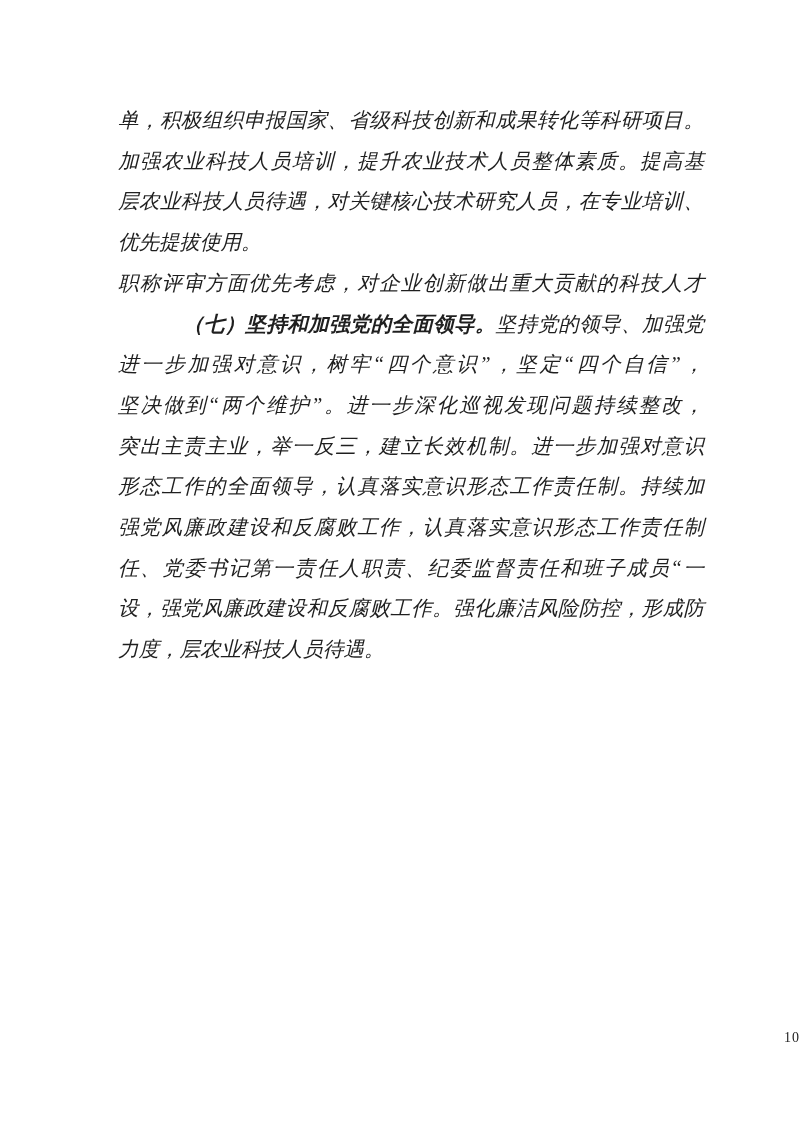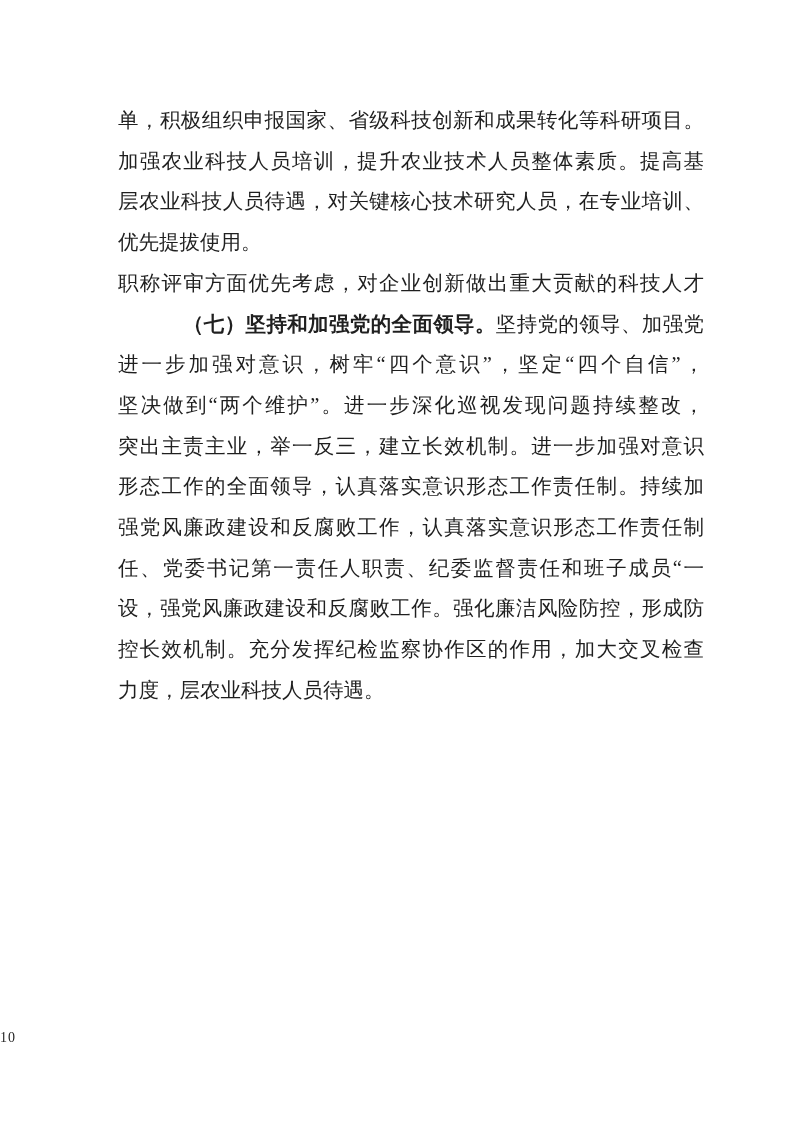--- a/index.html
+++ b/index.html
@@ -16,20 +16,21 @@
     font-family: "Liberation Serif", "DejaVu Serif", serif;
     color: #1f1f1f;
   }
   .text-block {
     position: absolute;
     left: 118px;
     top: 100px;
     width: 586px;
     font-size: 20.5px;
     line-height: 40.7px;
+    font-style: italic;
   }
   .line {
     text-align: justify;
     text-align-last: justify;
     text-justify: inter-character;
     white-space: nowrap;
   }
   .line.para-end {
     text-align: left;
     text-align-last: left;
@@ -39,21 +40,21 @@
   }
   .bold {
     font-weight: bold;
     margin-left: 24px;
   }
   .page-number {
     position: absolute;
     top: 1030px;
     left: 0;
     width: 100%;
-    text-align: left;
+    text-align: right;
     font-size: 14px;
     color: #1f1f1f;
     letter-spacing: 1px;
   }
 </style>
 </head>
 <body>
 
 <div class="page">
   <div class="text-block">
@@ -68,19 +69,18 @@
       <span class="bold">（七）坚持和加强党的全面领导。</span><span>坚持党的领导、加强党</span>
     </div>
 
     <div class="line">进一步加强对意识，树牢“四个意识”，坚定“四个自信”，</div>
     <div class="line">坚决做到“两个维护”。进一步深化巡视发现问题持续整改，</div>
     <div class="line">突出主责主业，举一反三，建立长效机制。进一步加强对意识</div>
     <div class="line">形态工作的全面领导，认真落实意识形态工作责任制。持续加</div>
     <div class="line">强党风廉政建设和反腐败工作，认真落实意识形态工作责任制</div>
     <div class="line">任、党委书记第一责任人职责、纪委监督责任和班子成员“一</div>
     <div class="line">设，强党风廉政建设和反腐败工作。强化廉洁风险防控，形成防</div>
-    <div class="line">控长效机制。充分发挥纪检监察协作区的作用，加大交叉检查</div>
     <div class="line para-end">力度，层农业科技人员待遇。</div>
 
   </div>
 
   <div class="page-number">10</div>
 </div>
 
 </body></html>

